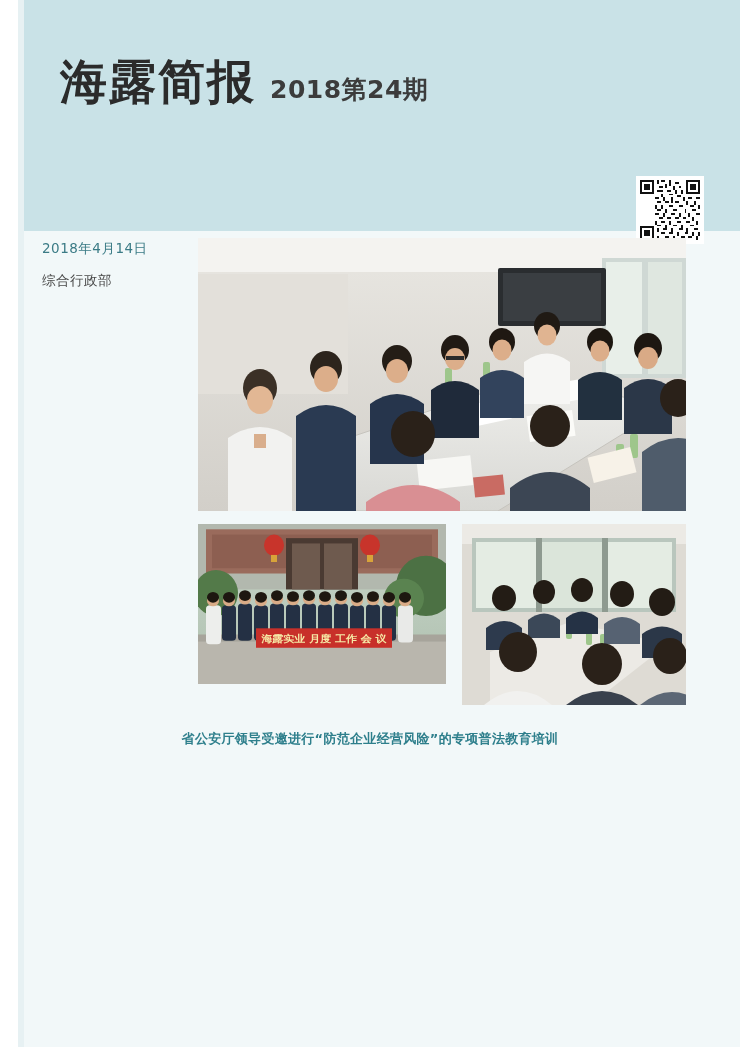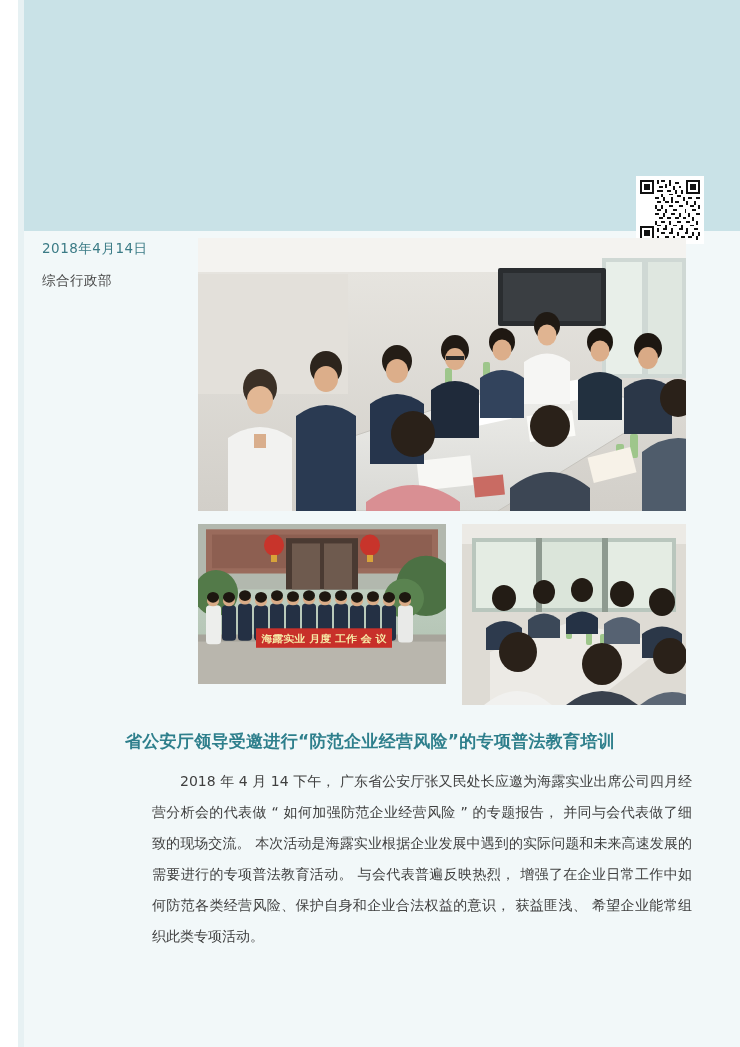--- a/index.html
+++ b/index.html
@@ -132,21 +132,21 @@
   .photo svg { display: block; width: 100%; height: 100%; }
 
   
   .article-title {
     position: absolute;
     left: 48px;
     top: 730px;
     width: 644px;
     text-align: center;
     font-family: "DejaVu Sans", sans-serif;
-    font-size: 17px;
+    font-size: 13px;
     font-weight: bold;
     color: #2e7f8c;
     letter-spacing: 0.3px;
   }
   .article-body {
     position: absolute;
     left: 152px;
     top: 766px;
     width: 540px;
     font-family: "DejaVu Sans", sans-serif;
@@ -160,20 +160,24 @@
 </style>
 </head>
 <body>
 
 <div class="page">
 
   <div class="left-band"></div>
   <div class="left-band-inner"></div>
 
   <div class="header">
+    <div class="masthead">
+      <div class="masthead-title">海露简报</div>
+      <div class="masthead-issue">2018第24期</div>
+    </div>
 
     <div class="qr">
       <svg viewBox="0 0 33 33" width="64" height="64" shape-rendering="crispEdges">
         <rect width="33" height="33" fill="#ffffff"></rect>
         <g fill="#111111">
           <rect x="1" y="1" width="7" height="1"></rect>
             <rect x="1" y="2" width="1" height="5"></rect>
           <rect x="7" y="2" width="1" height="5"></rect>
             <rect x="1" y="7" width="7" height="1"></rect>
           <rect x="3" y="3" width="3" height="3"></rect>
@@ -516,17 +520,14 @@
         <path d="M104 181 q36 -28 72 0 z" fill="#39414d"></path>
       </g>
       <g>
         <ellipse cx="208" cy="132" rx="17" ry="18" fill="#2a2119"></ellipse>
         <path d="M178 181 q32 -26 64 0 z" fill="#5c6775"></path>
       </g>
     </svg>
   </div>
 
   <div class="article-title">省公安厅领导受邀进行“防范企业经营风险”的专项普法教育培训</div>
-  <div class="article-body">
-    <p>2018 年 4 月 14 下午， 广东省公安厅张又民处长应邀为海露实业出席公司四月经营分析会的代表做 “ 如何加强防范企业经营风险 ” 的专题报告， 并同与会代表做了细致的现场交流。 本次活动是海露实业根据企业发展中遇到的实际问题和未来高速发展的需要进行的专项普法教育活动。 与会代表普遍反映热烈， 增强了在企业日常工作中如何防范各类经营风险、保护自身和企业合法权益的意识， 获益匪浅、 希望企业能常组织此类专项活动。</p>
-  </div>
 
 </div>
 
 </body></html>

